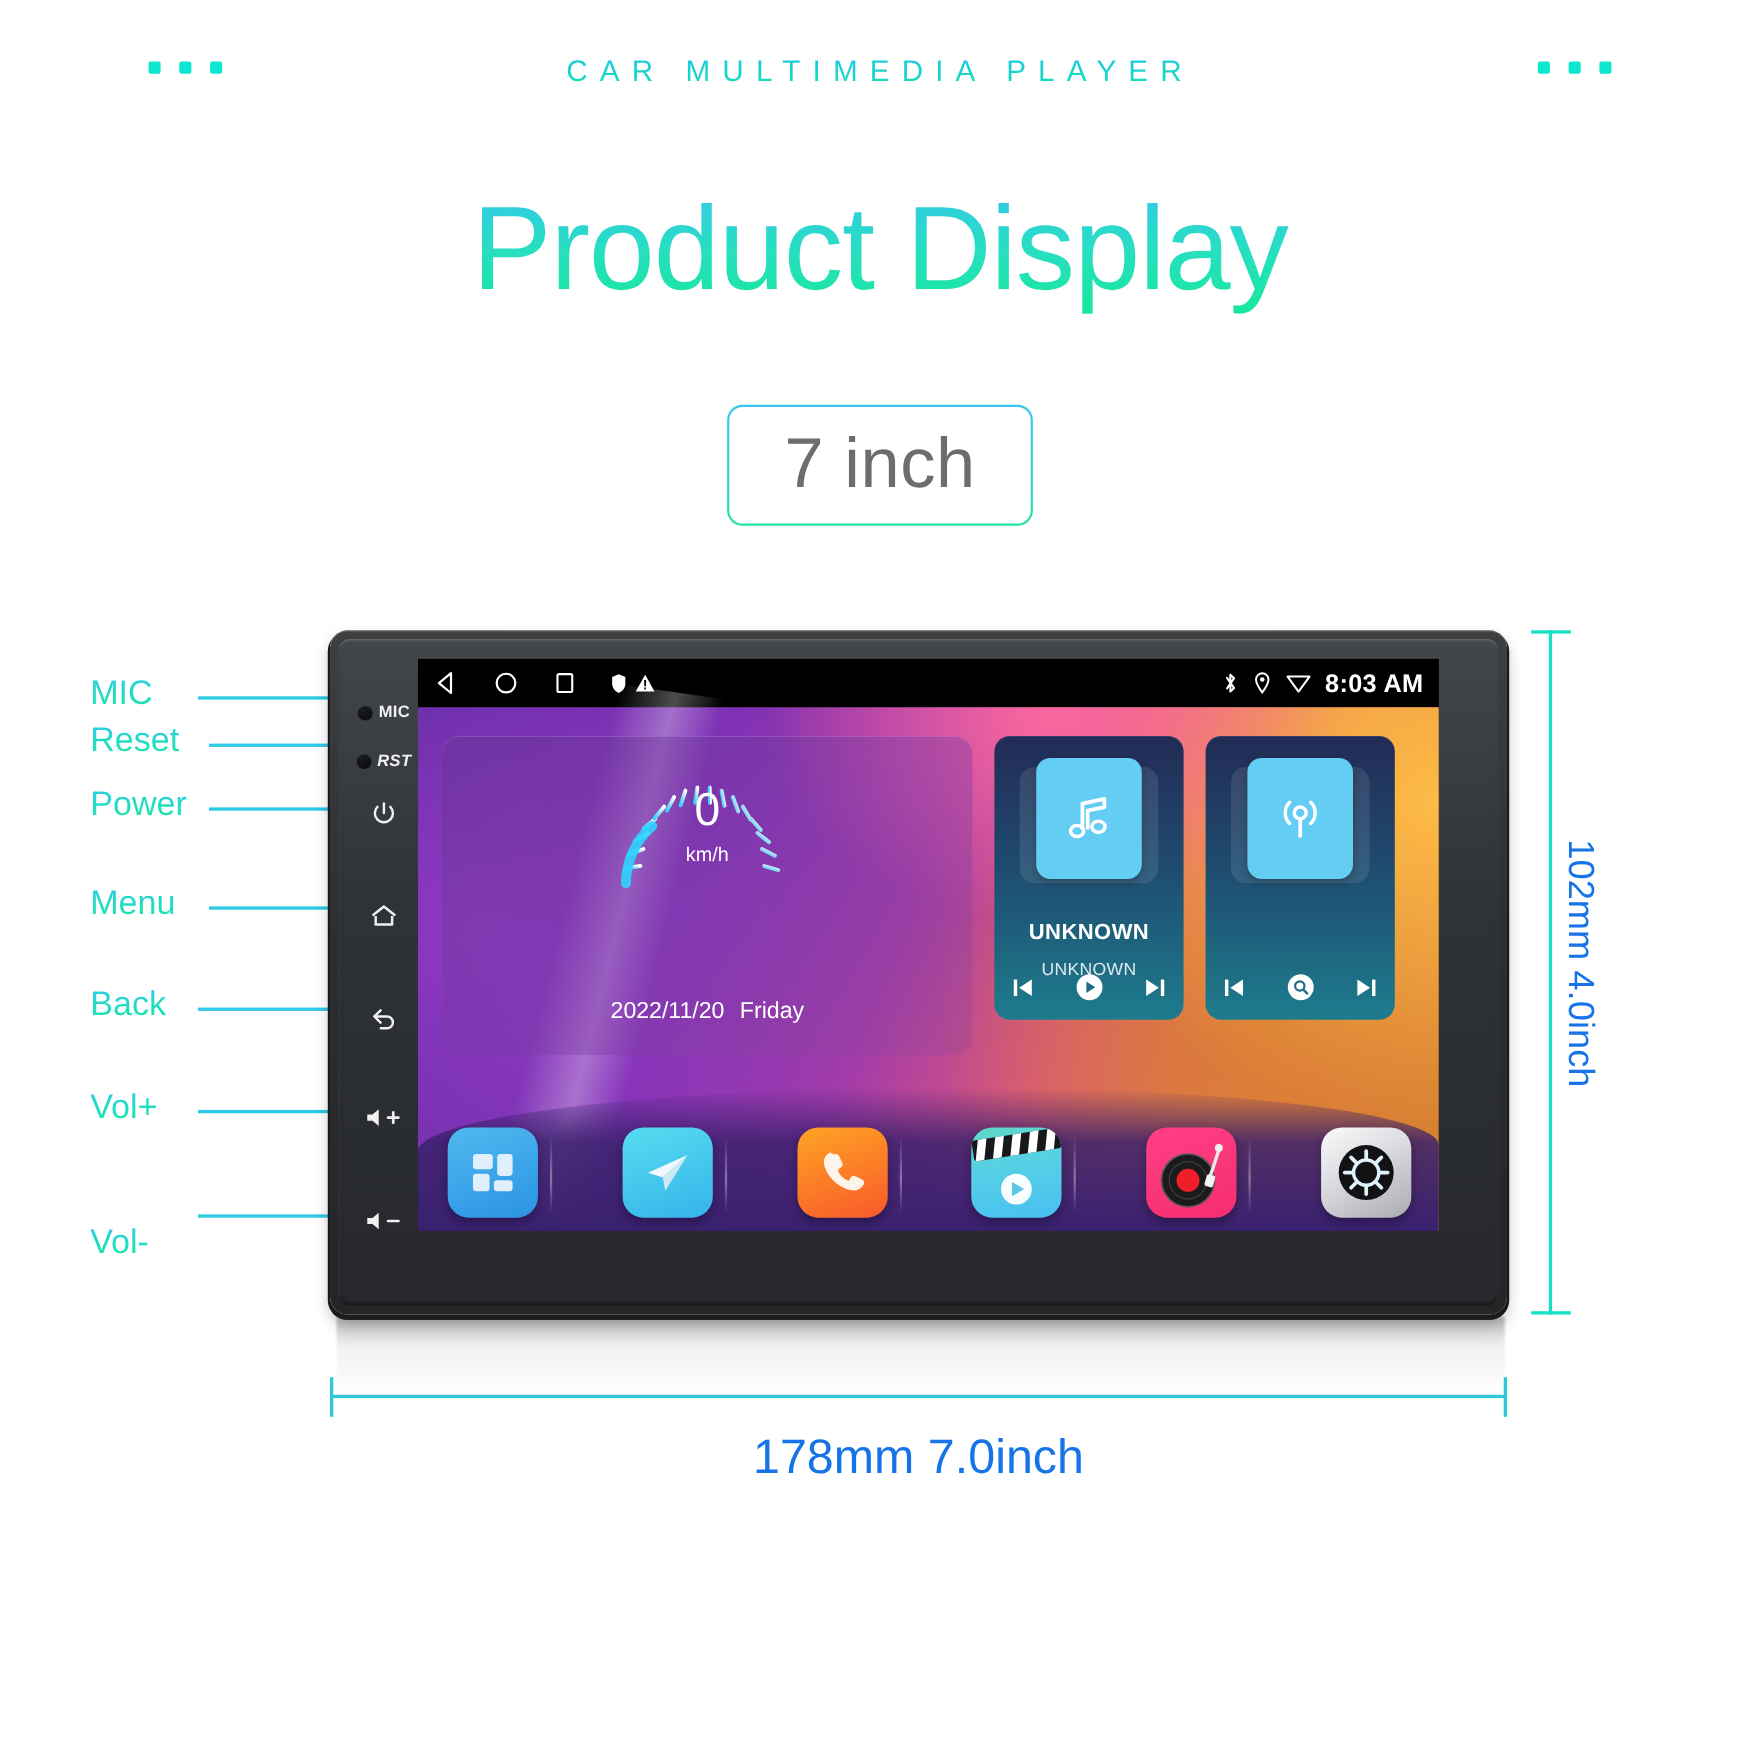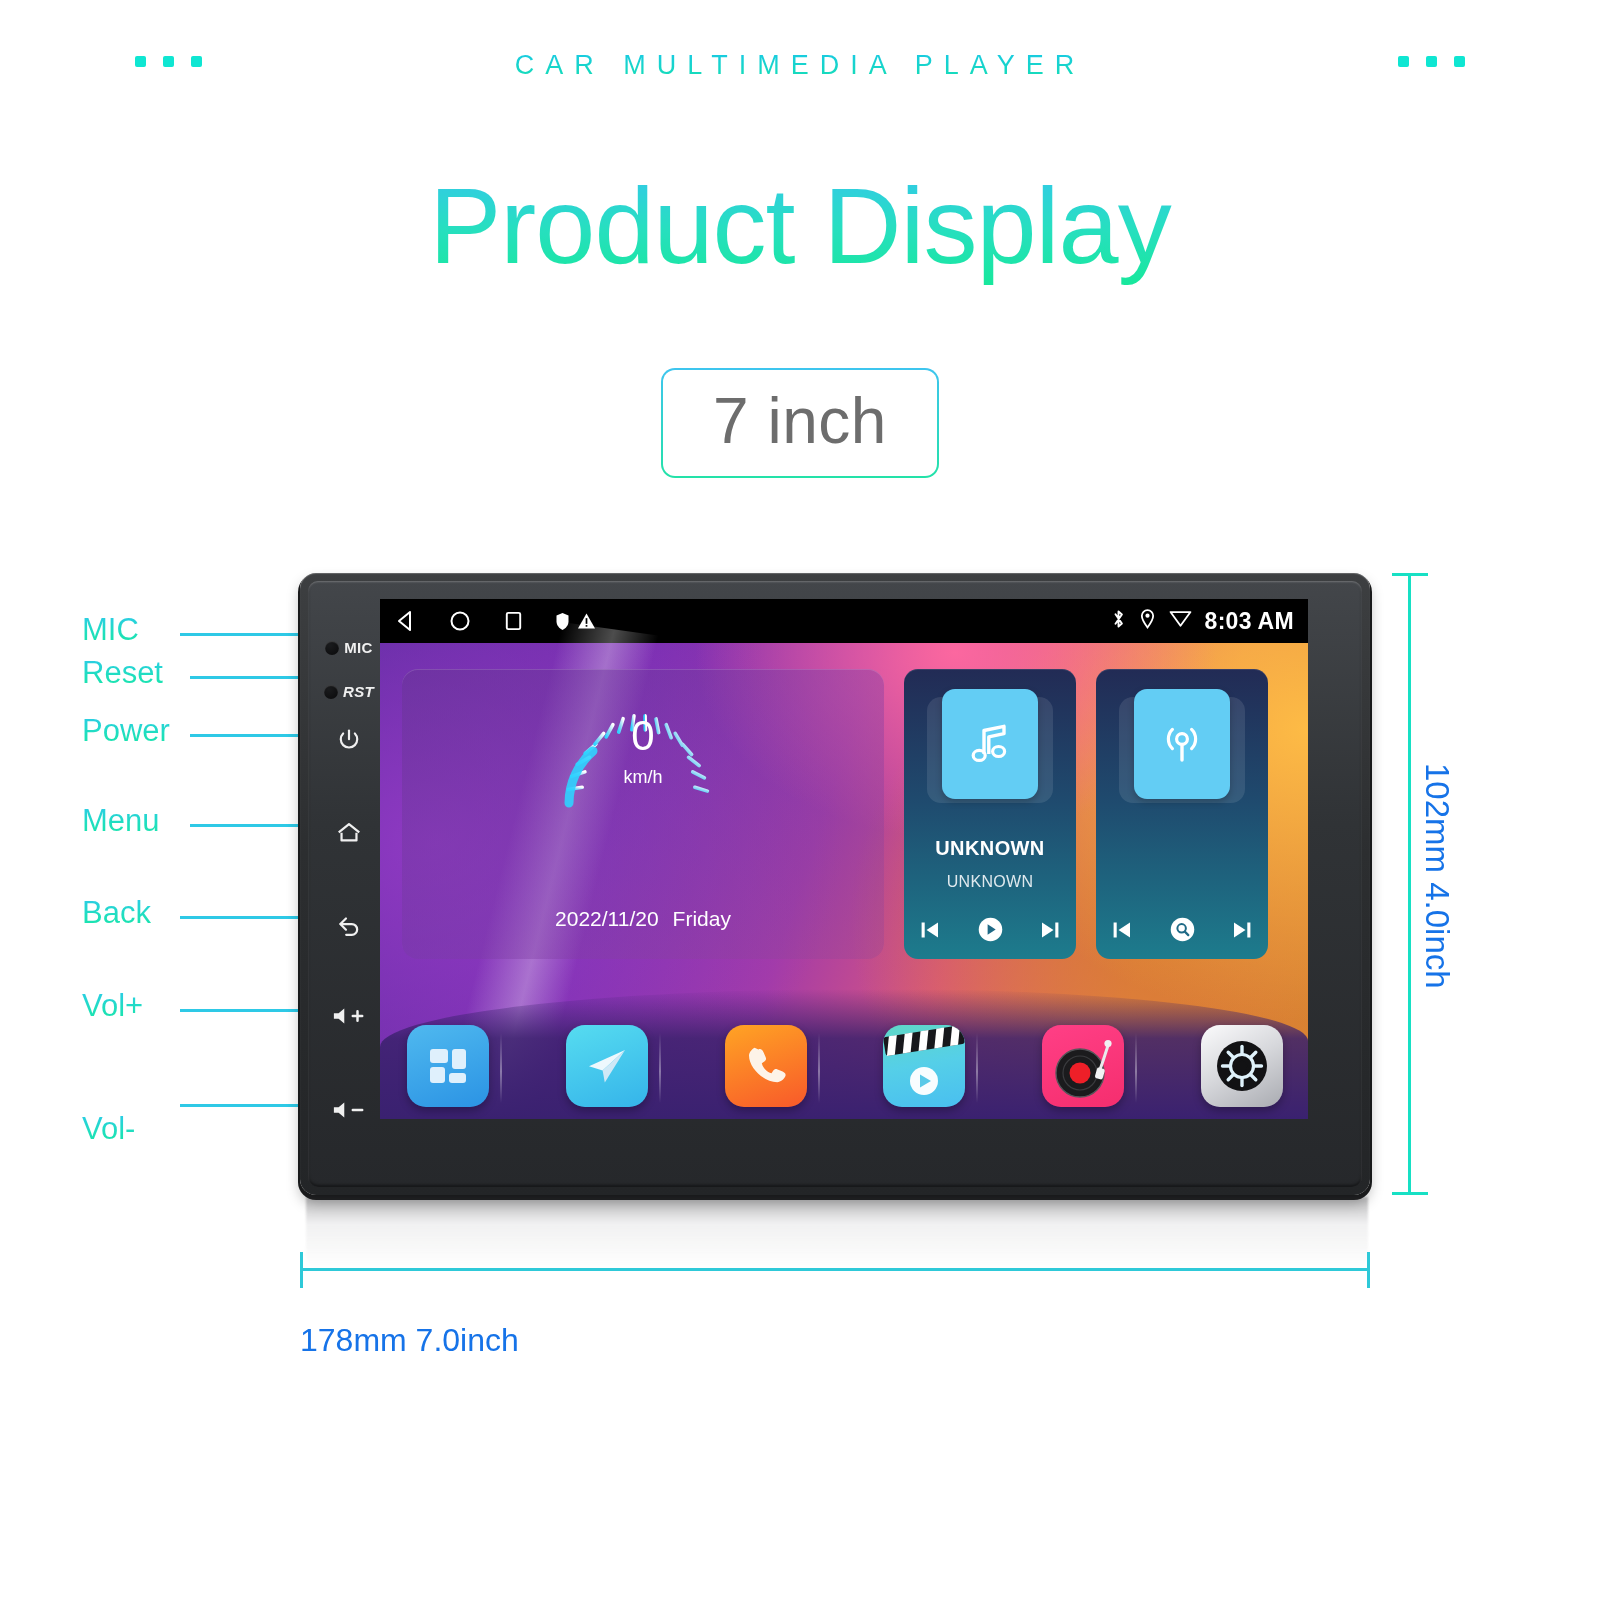--- a/index.html
+++ b/index.html
@@ -107,21 +107,21 @@
     width: 928px; height: 520px;
     overflow: hidden;
     background: #000;
   }
   .statusbar {
     position: relative; height: 44px; background: #000;
     display: flex; align-items: center; padding: 0 14px;
     color: #fff;
   }
   .sb-left { display: flex; align-items: center; gap: 30px; }
-  .sb-right { margin-left: auto; display: flex; gap: 13px; }
+  .sb-right { margin-left: auto; display: flex; align-items: center; gap: 13px; }
   .sb-time { font-size: 23px; font-weight: 700; letter-spacing: .3px; }
 
   .wallpaper {
     position: relative; height: 476px;
     background:
       radial-gradient(ellipse 420px 300px at 62% 2%, rgba(255,105,160,.95) 0%, rgba(255,105,160,0) 62%),
       radial-gradient(ellipse 520px 420px at 100% 18%, rgba(255,190,70,.95) 0%, rgba(255,170,60,0) 70%),
       radial-gradient(ellipse 430px 400px at 84% 58%, rgba(214,120,48,.92) 0%, rgba(214,120,48,0) 72%),
       radial-gradient(ellipse 520px 430px at 6% 42%, rgba(150,60,200,.85) 0%, rgba(120,45,170,0) 78%),
       linear-gradient(108deg, #5b2a9e 0%, #7a2fb0 26%, #a33ba8 46%, #d9577f 62%, #e8874a 80%, #d7872f 100%);
@@ -159,21 +159,21 @@
     position: absolute; left: 50%; transform: translateX(-50%);
     top: 158px; color: #fff; font-size: 66px; font-weight: 400; letter-spacing: 2px;
   }
   .date-row {
     position: absolute; left: 50%; transform: translateX(-50%);
     top: 238px; color: #fff; font-size: 21px; font-weight: 400; white-space: nowrap;
   }
   .date-row .dw { margin-left: 14px; }
 
   .media-card {
-    width: 172px; height: 290px; border-radius: 14px;
+    width: 172px; height: 258px; border-radius: 14px;
     background: linear-gradient(180deg, #222b55 0%, #1f4a6e 45%, #1d7c8d 100%);
     position: relative;
     box-shadow: inset 0 1px 0 rgba(255,255,255,.10);
   }
   .card-icon-shadow {
     position: absolute; left: 50%; transform: translateX(-50%);
     top: 28px; width: 126px; height: 106px; border-radius: 14px;
     background: rgba(255,255,255,.10);
   }
   .card-icon {
@@ -228,22 +228,22 @@
   .dim-v .line { position: absolute; width: 3px; background: #17e0c4; }
   .dim-v .cap { position: absolute; width: 36px; height: 3px; background: #17e0c4; }
   .dim-v .lbl {
     position: absolute; color: #1673e8; font-size: 33px; white-space: nowrap;
     transform: rotate(90deg); transform-origin: left top;
   }
   .dim-h { position: absolute; }
   .dim-h .line { position: absolute; height: 3px; background: #2ec9d8; }
   .dim-h .cap { position: absolute; width: 3px; height: 36px; background: #2ec9d8; }
   .dim-h .lbl {
-    position: absolute; color: #1673e8; font-size: 32px; white-space: nowrap;
-    margin-top: 22px;
+    position: absolute; color: #1673e8; font-size: 44px; white-space: nowrap;
+    text-align: center;
   }
   svg { display: block; }
 </style>
 </head>
 <body>
 
 <div class="page">
 
   <div class="dots left">
     <span class="dot"></span>

